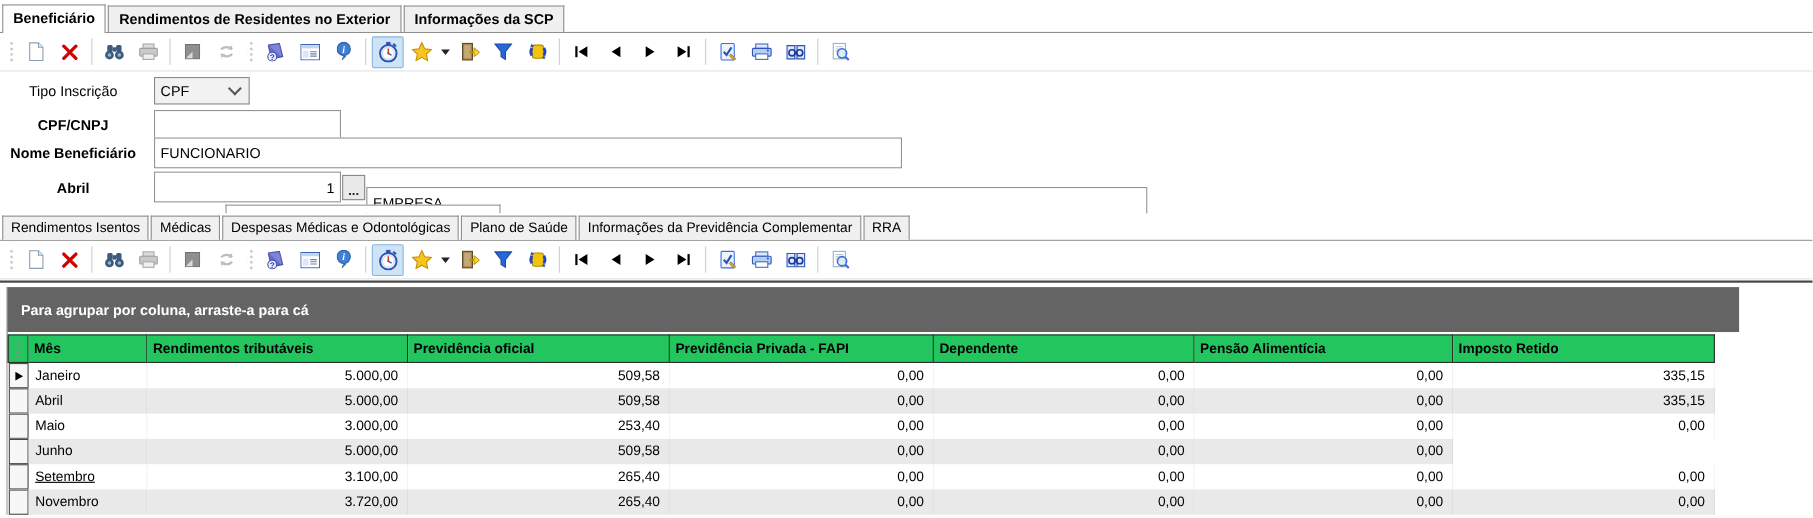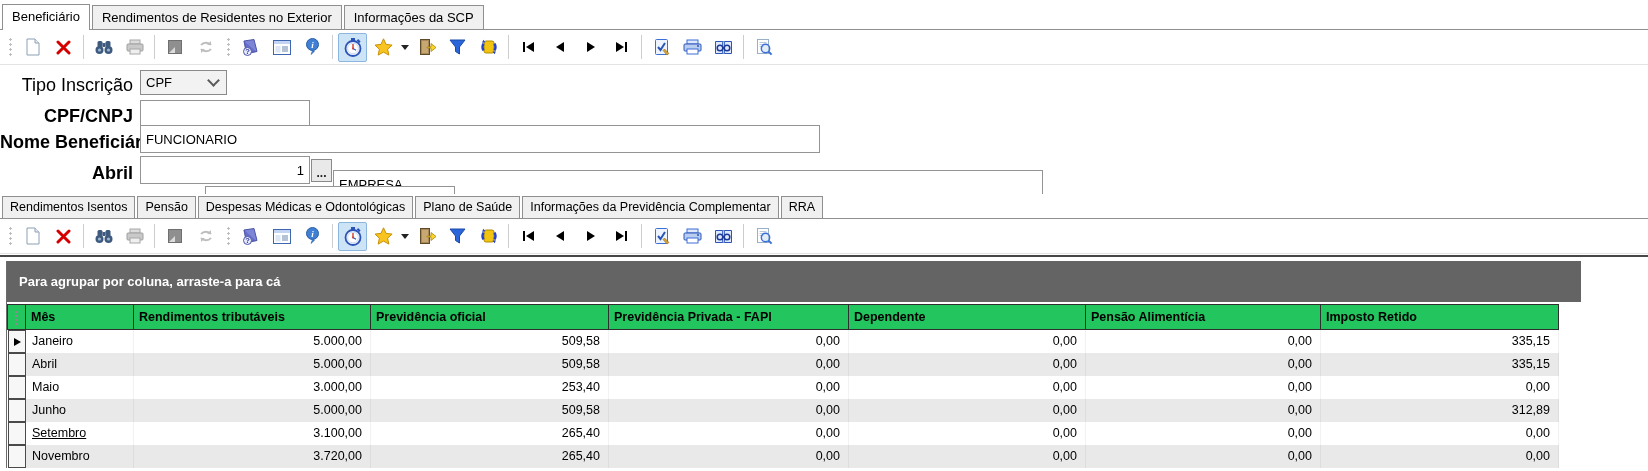--- a/index.html
+++ b/index.html
@@ -3,21 +3,21 @@
 <meta charset="utf-8">
 <style>
   html,body{margin:0;padding:0;background:#fff;}
   #app{position:relative;width:1648px;height:471px;overflow:hidden;
        font-family:"Liberation Sans",sans-serif;color:#000;background:#fff;}
 
   
   .tabstrip{position:absolute;left:0;width:100%;box-sizing:border-box;
             border-bottom:1px solid #8f8f8f;display:flex;align-items:flex-end;
             padding-left:2px;background:#fff;}
-  #main-tabs{top:0;height:30px;}
+  #main-tabs{top:0;height:30px;font-weight:bold;}
   #sub-tabs{top:194px;height:25px;}
   .tab{font-size:13px;line-height:15px;padding:4px 9px;background:#f0f0f0;
        border:1px solid #8f8f8f;border-bottom:none;margin-right:2px;
        white-space:nowrap;cursor:default;position:relative;}
   #sub-tabs .tab{font-size:12.5px;padding:3px 7px;}
   .tab.active{background:#fff;margin-bottom:-1px;padding-bottom:6px;z-index:2;}
   #sub-tabs .tab.active{padding-bottom:5px;}
 
   
   .toolbar{position:absolute;left:0;width:100%;height:35px;background:#fff;
@@ -38,21 +38,21 @@
           border-top:5px solid #222;}
   .nav{display:flex;align-items:center;gap:1px;}
   .vb{width:2px;height:10px;background:#000;display:inline-block;}
   .tl{width:0;height:0;border-top:5px solid transparent;border-bottom:5px solid transparent;
       border-right:8px solid #000;display:inline-block;}
   .tr{width:0;height:0;border-top:5px solid transparent;border-bottom:5px solid transparent;
       border-left:8px solid #000;display:inline-block;}
 
   
   #form-area{position:absolute;top:66px;left:0;width:100%;height:128px;background:#fff;}
-  .flabel{position:absolute;left:0;width:133px;text-align:right;font-size:18px;white-space:nowrap;}
+  .flabel{position:absolute;left:0;width:133px;text-align:center;font-size:13px;white-space:nowrap;}
   .bold{font-weight:bold;}
   .tbox{position:absolute;border:1px solid #949494;background:#fff;font-size:13px;
         font-family:"Liberation Sans",sans-serif;padding:0 5px;box-sizing:border-box;color:#000;outline:none;}
   .combo{position:absolute;left:140px;top:4px;width:87px;height:25px;border:1px solid #8a8a8a;
          background:#f2f2f2;display:flex;align-items:center;justify-content:space-between;
          font-size:13px;padding:0 5px;box-sizing:border-box;}
   .chev{width:7px;height:7px;border-right:2px solid #5a5a5a;border-bottom:2px solid #5a5a5a;
         transform:rotate(45deg);margin:-4px 3px 0 0;}
   .lookup-btn{position:absolute;left:311px;top:93px;width:21px;height:23px;background:#e9e9e9;
               border:1px solid #8a8a8a;font-size:12px;line-height:10px;text-align:center;
@@ -328,21 +328,21 @@
     <div class="flabel bold" style="top:97px;">Abril</div>
     <input class="tbox" style="left: 140px; top: 90px; width: 170px; height: 28px; text-align: right;" value="1">
     <div class="lookup-btn">...</div>
     <input class="tbox" style="left: 333px; top: 104px; width: 710px; height: 28px;" value="EMPRESA">
 
     <div class="partial"></div>
   </div>
 
   <div id="sub-tabs" class="tabstrip">
       <div class="tab">Rendimentos Isentos</div>
-      <div class="tab">Pensão</div>
+      <div class="tab">Médicas</div>
       <div class="tab">Despesas Médicas e Odontológicas</div>
       <div class="tab">Plano de Saúde</div>
       <div class="tab">Informações da Previdência Complementar</div>
       <div class="tab">RRA</div>
     </div>
 
   <div id="toolbar-2" class="toolbar">
       <div class="grip"></div>
       <div class="tbtn">
         <span class="ticon">
@@ -616,21 +616,20 @@
         <div class="grow alt">
           <div class="selcell">
             <div class="selbox"></div>
           </div>
           <div class="dcell" style="width: 108px;">Junho</div>
           <div class="dcell num" style="width: 237px;">5.000,00</div>
           <div class="dcell num" style="width: 238px;">509,58</div>
           <div class="dcell num" style="width: 240px;">0,00</div>
           <div class="dcell num" style="width: 237px;">0,00</div>
           <div class="dcell num" style="width: 235px;">0,00</div>
-          <div class="dcell num" style="width: 238px;">312,89</div>
         </div>
         <div class="grow">
           <div class="selcell">
             <div class="selbox"></div>
           </div>
           <div class="dcell" style="width: 108px; text-decoration: underline;">Setembro</div>
           <div class="dcell num" style="width: 237px;">3.100,00</div>
           <div class="dcell num" style="width: 238px;">265,40</div>
           <div class="dcell num" style="width: 240px;">0,00</div>
           <div class="dcell num" style="width: 237px;">0,00</div>

